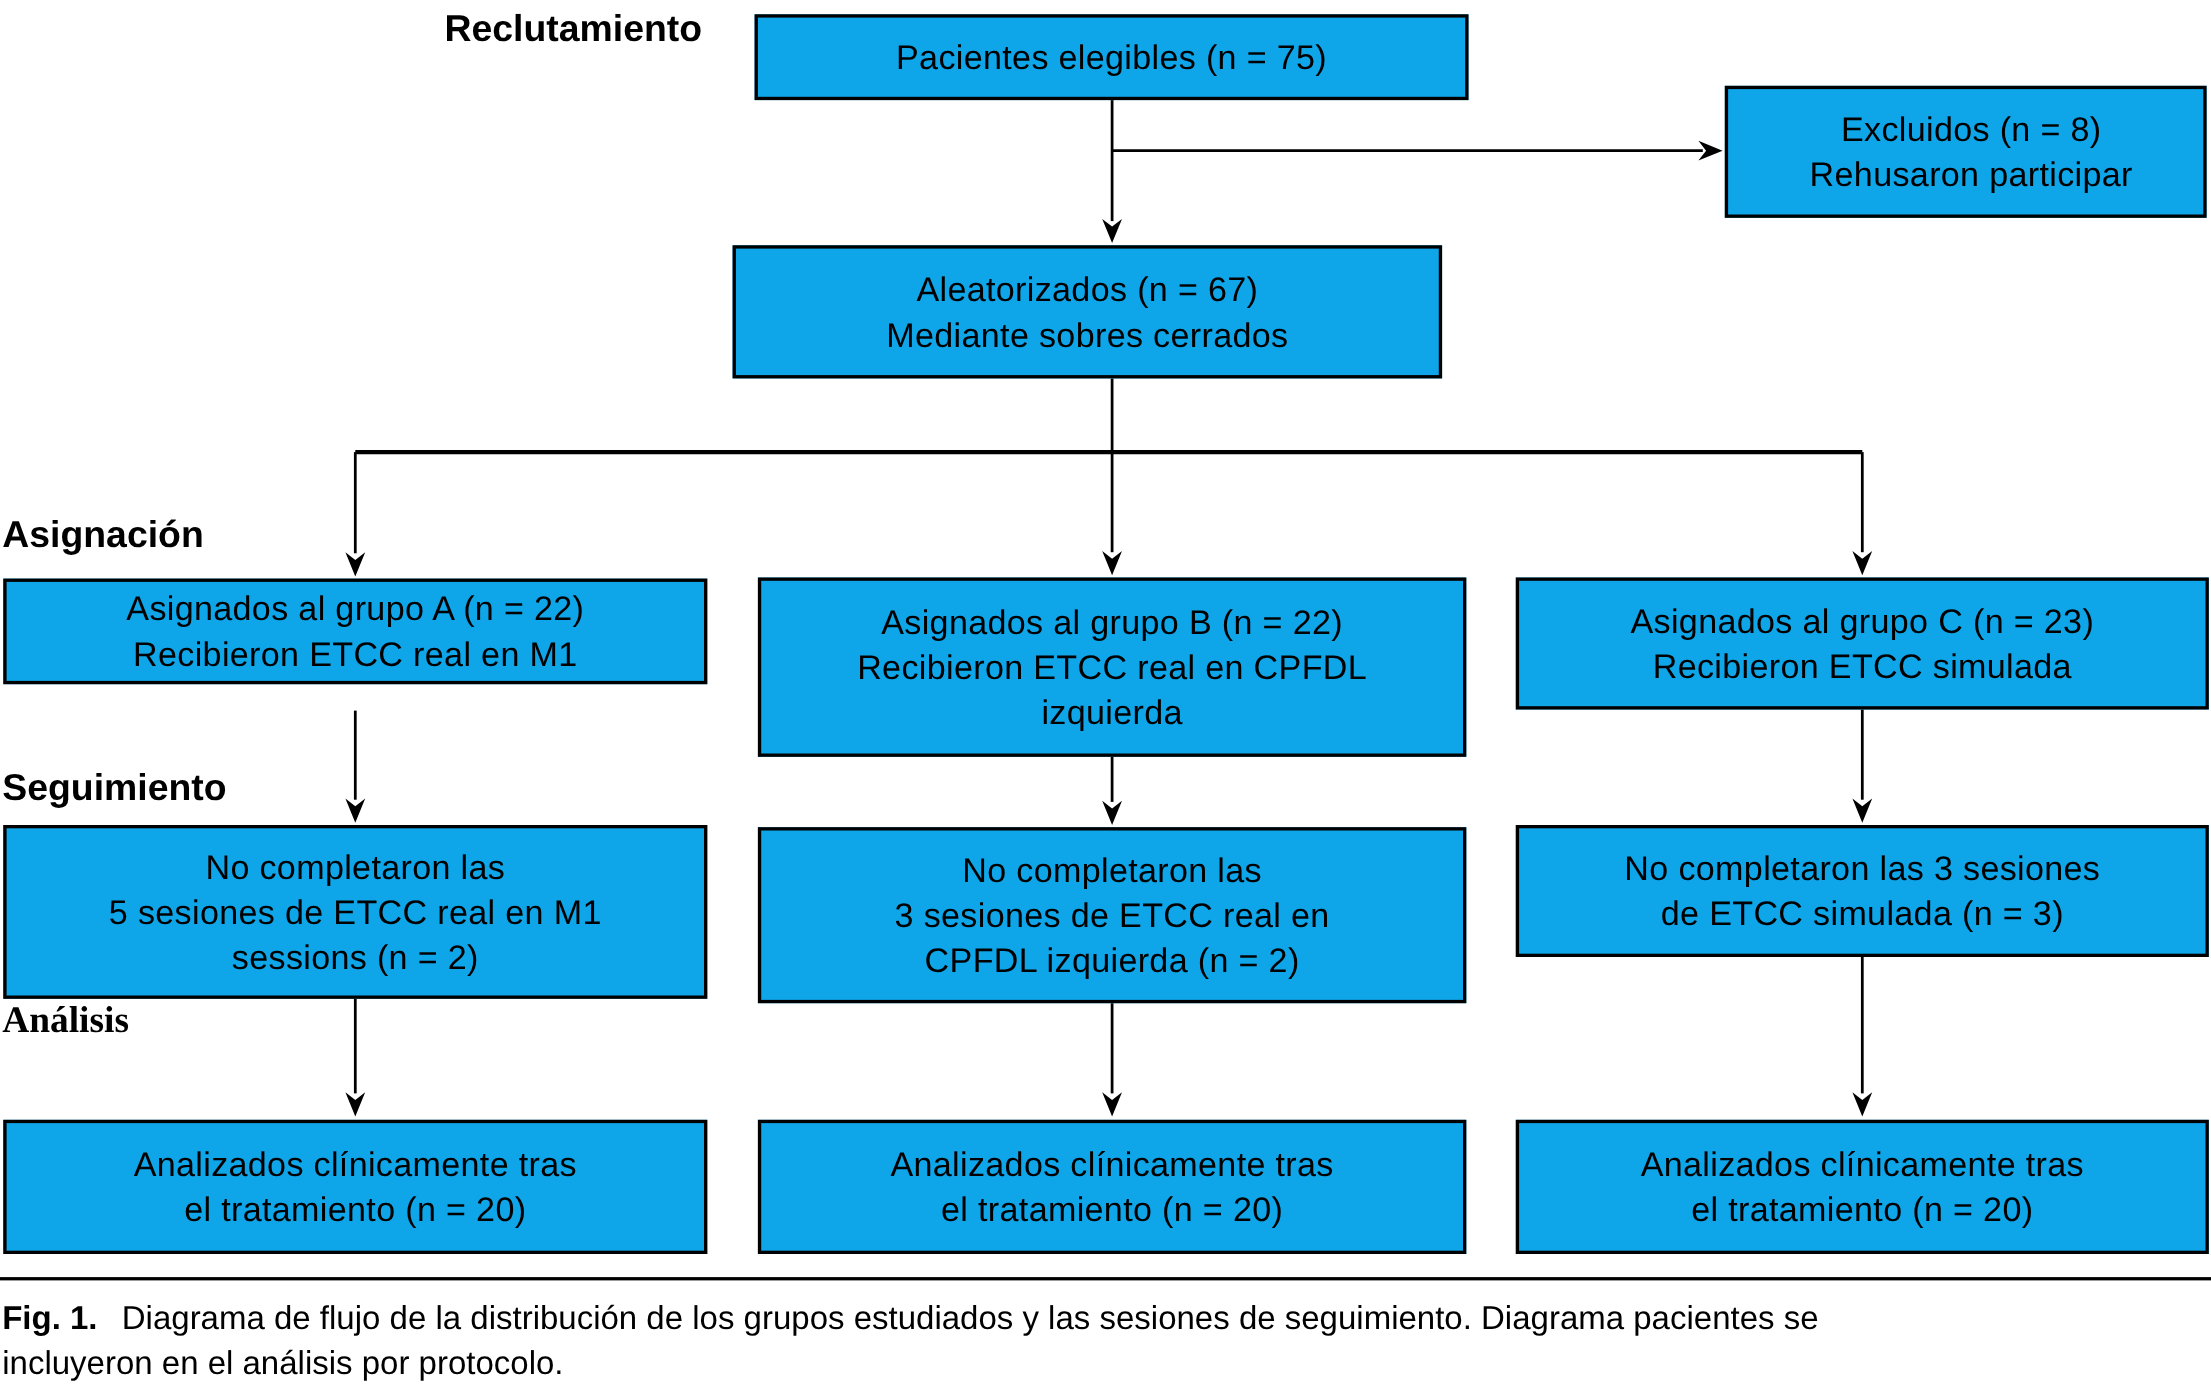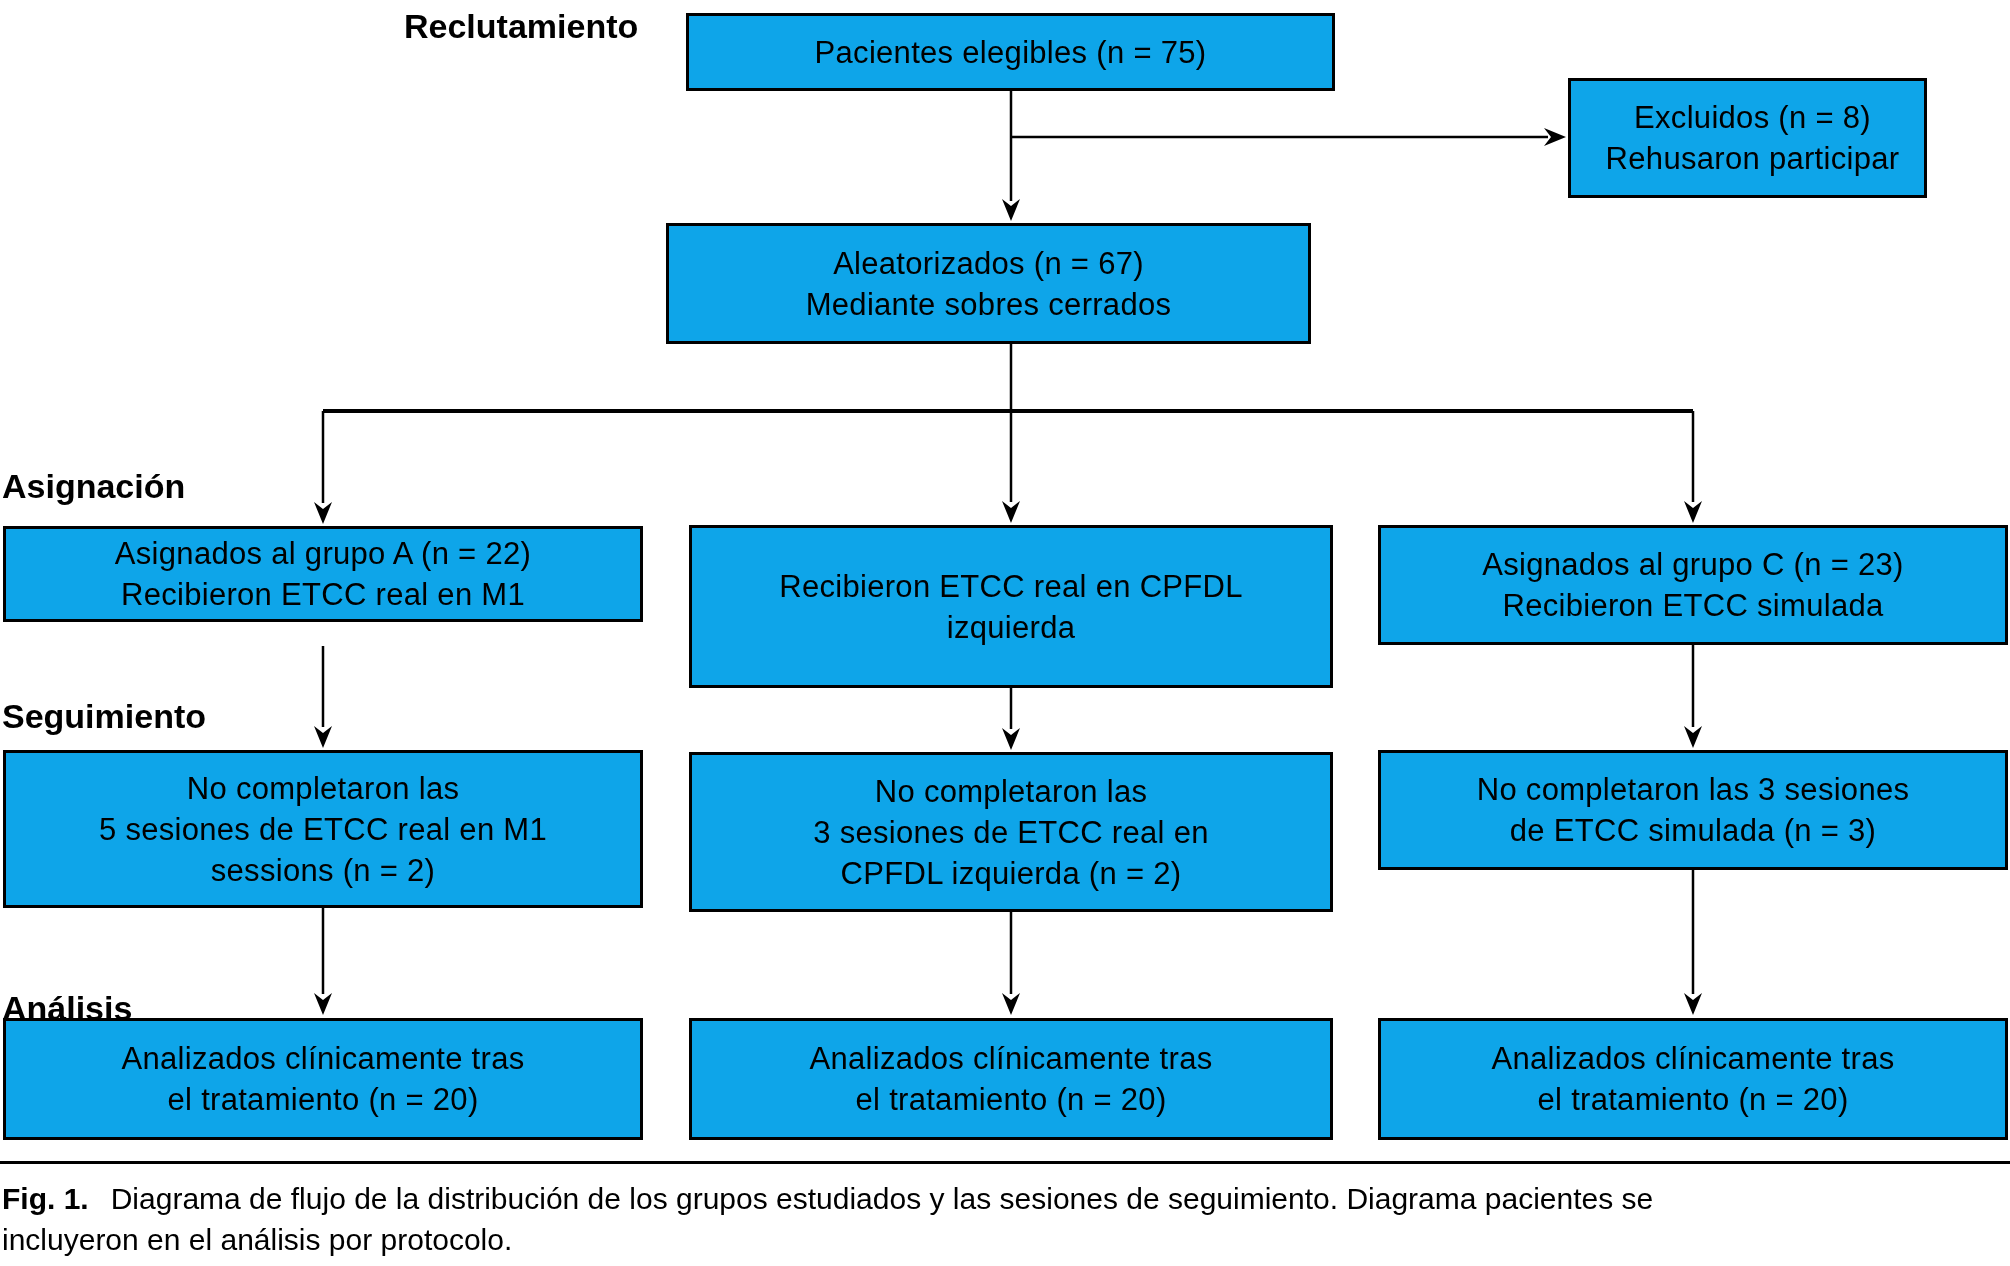--- a/index.html
+++ b/index.html
@@ -87,39 +87,40 @@
     <path class="head" d="M314,993 L323,1015 L332,993 L323,1000 Z"></path>
     <line class="conn" x1="1011" y1="912" x2="1011" y2="994"></line>
     <path class="head" d="M1002,993 L1011,1015 L1020,993 L1011,1000 Z"></path>
     <line class="conn" x1="1693" y1="870" x2="1693" y2="994"></line>
     <path class="head" d="M1684,993 L1693,1015 L1702,993 L1693,1000 Z"></path>
   </svg>
 
   <div class="stage-label" style="left:404px;top:6px;">Reclutamiento</div>
   <div class="stage-label" style="left:2px;top:466px;">Asignación</div>
   <div class="stage-label" style="left:2px;top:696px;">Seguimiento</div>
-  <div class="stage-label" style="left:2px;top:988px;">Análisis</div>
+  <div class="stage-label" style="left:2px;top:908px;font-family:Liberation Serif, serif;">Análisis</div>
 
   <div class="box" style="left:686px;top:13px;width:649px;height:78px;">
     <div class="box-line">Pacientes elegibles (n = 75)</div>
   </div>
-  <div class="box" style="left:1568px;top:78px;width:359px;height:120px;padding-left:10px;">
+  <div class="box" style="left:1568px;top:78px;width:438px;height:120px;padding-left:10px;">
     <div class="box-line">Excluidos (n = 8)</div>
     <div class="box-line">Rehusaron participar</div>
   </div>
   <div class="box" style="left:666px;top:223px;width:645px;height:121px;">
     <div class="box-line">Aleatorizados (n = 67)</div>
     <div class="box-line">Mediante sobres cerrados</div>
   </div>
 
   <div class="box" style="left:3px;top:526px;width:640px;height:96px;">
     <div class="box-line">Asignados al grupo A (n = 22)</div>
     <div class="box-line">Recibieron ETCC real en M1</div>
   </div>
   <div class="box" style="left:689px;top:525px;width:644px;height:163px;">
+    <div class="box-line">Asignados al grupo B (n = 22)</div>
     <div class="box-line">Recibieron ETCC real en CPFDL</div>
     <div class="box-line">izquierda</div>
   </div>
   <div class="box" style="left:1378px;top:525px;width:630px;height:120px;">
     <div class="box-line">Asignados al grupo C (n = 23)</div>
     <div class="box-line">Recibieron ETCC simulada</div>
   </div>
 
   <div class="box" style="left:3px;top:750px;width:640px;height:158px;">
     <div class="box-line">No completaron las</div>

